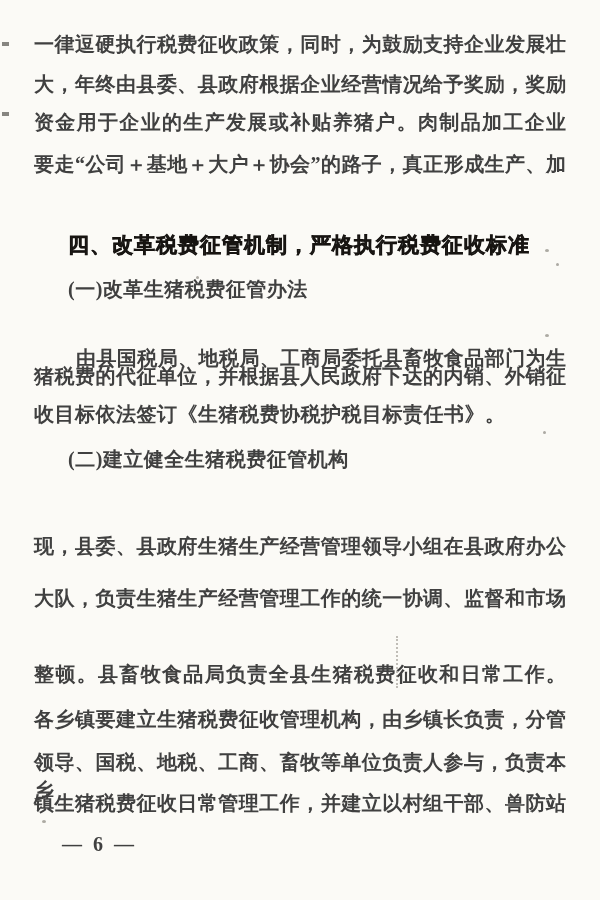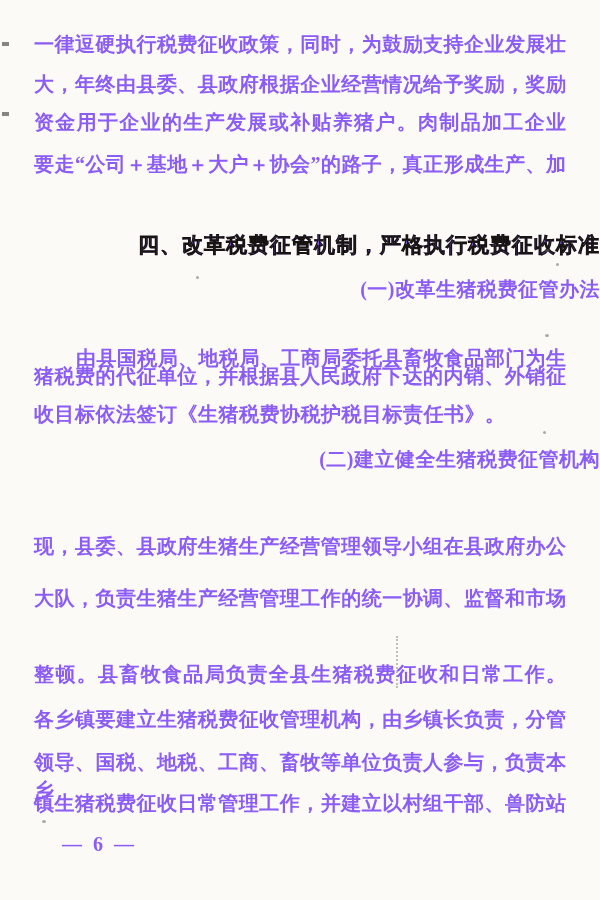--- a/index.html
+++ b/index.html
@@ -8,21 +8,21 @@
     background: #e8e6e1;
   }
   .page {
     position: relative;
     width: 600px;
     height: 900px;
     margin: 0 auto;
     background: #fbfaf6;
     overflow: hidden;
     font-family: "Liberation Serif", "DejaVu Serif", serif;
-    color: #8b5cf6;
+    color: #404040;
   }
   .line {
     position: absolute;
     left: 34px;
     width: 532px;
     height: 28px;
     line-height: 28px;
     font-size: 20px;
     font-weight: 600;
     white-space: nowrap;
@@ -33,21 +33,20 @@
     text-align: justify;
     text-align-last: justify;
     letter-spacing: 0;
   }
   .pfirst {
     text-indent: 42px;
     margin-top: 24px;
   }
   .indent2 {
     padding-left: 34px;
-    text-align: right;
   }
   .heading {
     font-weight: 800;
     font-size: 21px;
     letter-spacing: 1px;
     -webkit-text-stroke: 0.6px #161310;
   }
   .page-number {
     position: absolute;
     left: 62px;

